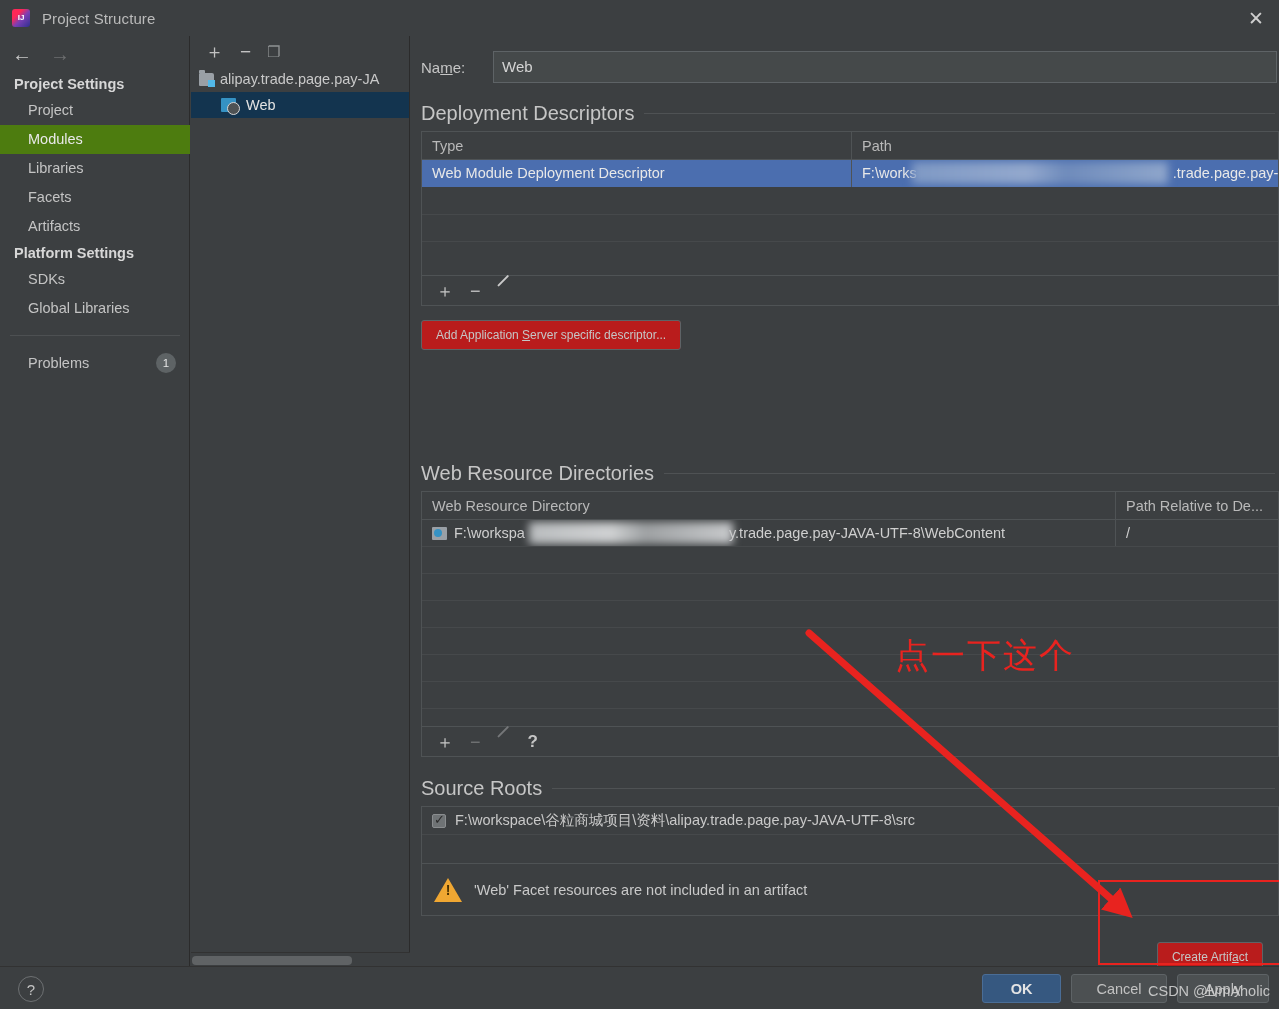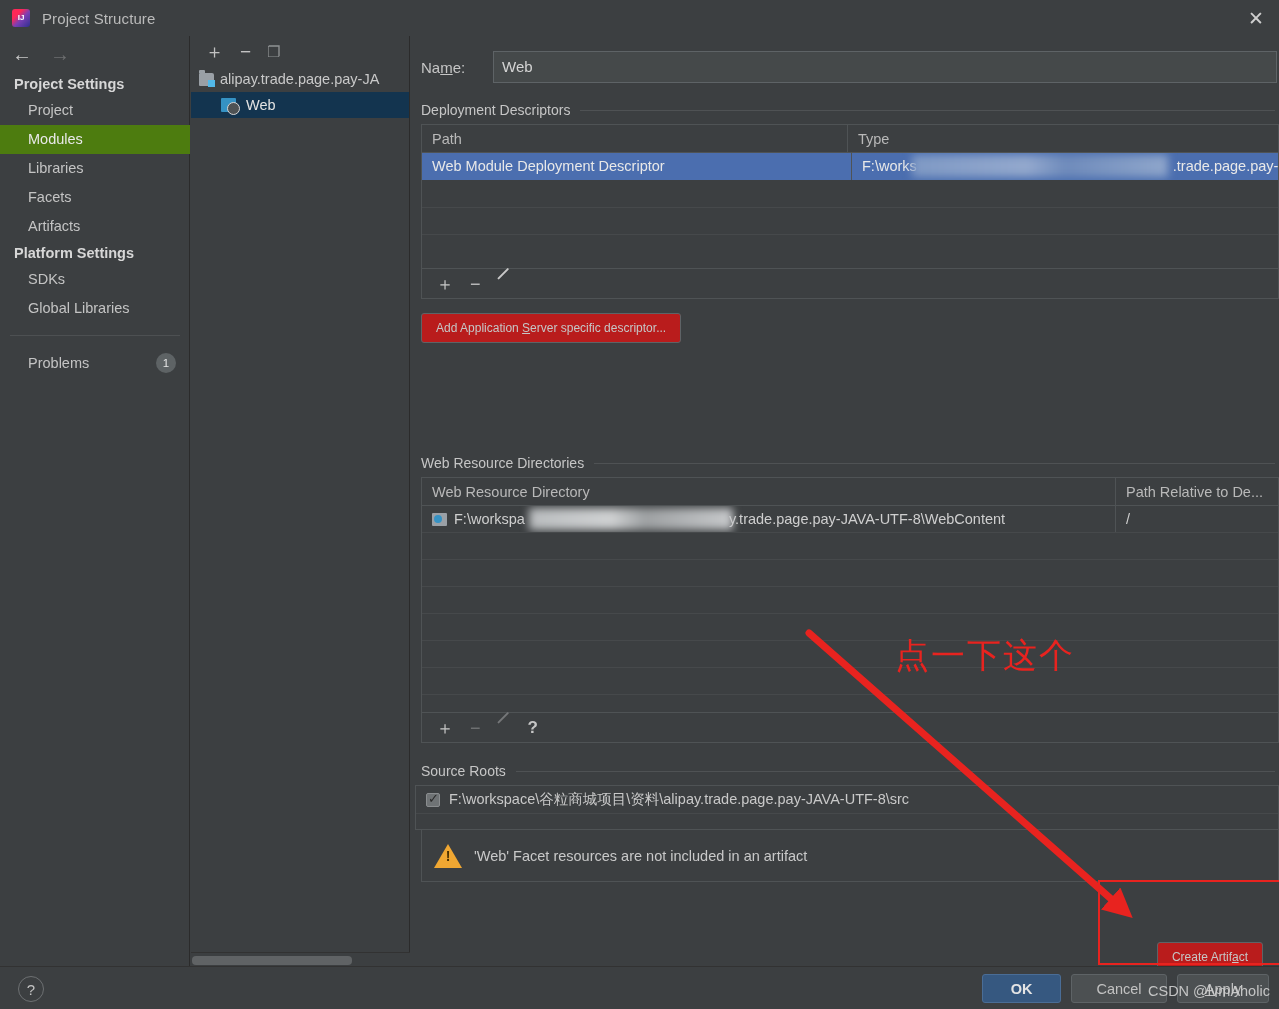--- a/index.html
+++ b/index.html
@@ -129,21 +129,21 @@
   .name-label { color: #c6c6c6; font-size: 15px; width: 72px; }
   .name-label u { text-decoration: underline; }
   .name-input {
     flex: 1; height: 32px; background: #45494a; border: 1px solid #5e6366;
     color: #d4d4d4; font-size: 15px; padding: 0 8px; line-height: 30px;
     margin-right: 2px;
   }
 
   .section-title {
     display: flex; align-items: center; gap: 10px; margin: 18px 0 6px 10px;
-    color: #c6c6c6; font-size: 14px; padding-right: 4px;
+    color: #c6c6c6; font-size: 20px; padding-right: 4px;
   }
   .section-title .rule { flex: 1; height: 1px; background: #4f5254; }
 
   .table {
     margin-left: 10px; border: 1px solid #4f5355; background: #3c3f41;
     overflow: hidden;
   }
   .thead { display: flex; height: 28px; background: #3c3f41; border-bottom: 1px solid #4f5355; }
   .th {
     color: #b9b9b9; font-size: 14.5px; line-height: 28px; padding-left: 10px;
@@ -187,22 +187,22 @@
   }
   .pencil.dim::before { background: #757779; }
 
   .btn {
     background: #b91c1c; border: 1px solid #5e6366; border-radius: 3px;
     color: #c6c6c6; font-size: 12px; padding: 7px 14px; display: inline-block;
   }
   .btn u { text-decoration: underline; }
 
   .srcroot-box {
-    margin-left: 4px; border: 1px solid #4f5355; background: #3c3f41;
-    position: relative; height: 45px;
+    margin-left: 10px; border: 1px solid #4f5355; background: #3c3f41;
+    position: relative; height: 58px;
   }
   .srcroot-row {
     display: flex; align-items: center; height: 28px; padding-left: 10px;
     border-bottom: 1px solid #46494b;
   }
   .cb {
     width: 14px; height: 14px; border: 1px solid #8a8d8f; background: #6f7375;
     border-radius: 2px; margin-right: 9px; position: relative; flex: none;
   }
   .cb::after {
@@ -343,22 +343,22 @@
       <div class="name-input">Web</div>
     </div>
 
     <div class="section-title">
       <span>Deployment Descriptors</span>
       <span class="rule"></span>
     </div>
 
     <div class="table" style="height:145px;">
       <div class="thead">
+        <div class="th" style="width:430px;">Type</div>
         <div class="th" style="flex:1;">Path</div>
-        <div class="th" style="width:430px;">Type</div>
       </div>
       <div class="trow selected">
         <div class="td bordered" style="width:430px;">Web Module Deployment Descriptor</div>
         <div class="td" style="flex:1; position:relative;">
           <span>F:\works</span><span style="display:inline-block;width:256px"></span><span>.trade.page.pay-</span>
           <span class="blur-mask" style="left:60px; width:256px; background:linear-gradient(90deg,#7f99c4,#93a8cd 45%,#6f8bbb 60%,#8fa6cb);"></span>
         </div>
       </div>
       <div class="grid-body" style="height:89px;">
         <div class="grid-line" style="top:27px;"></div>

